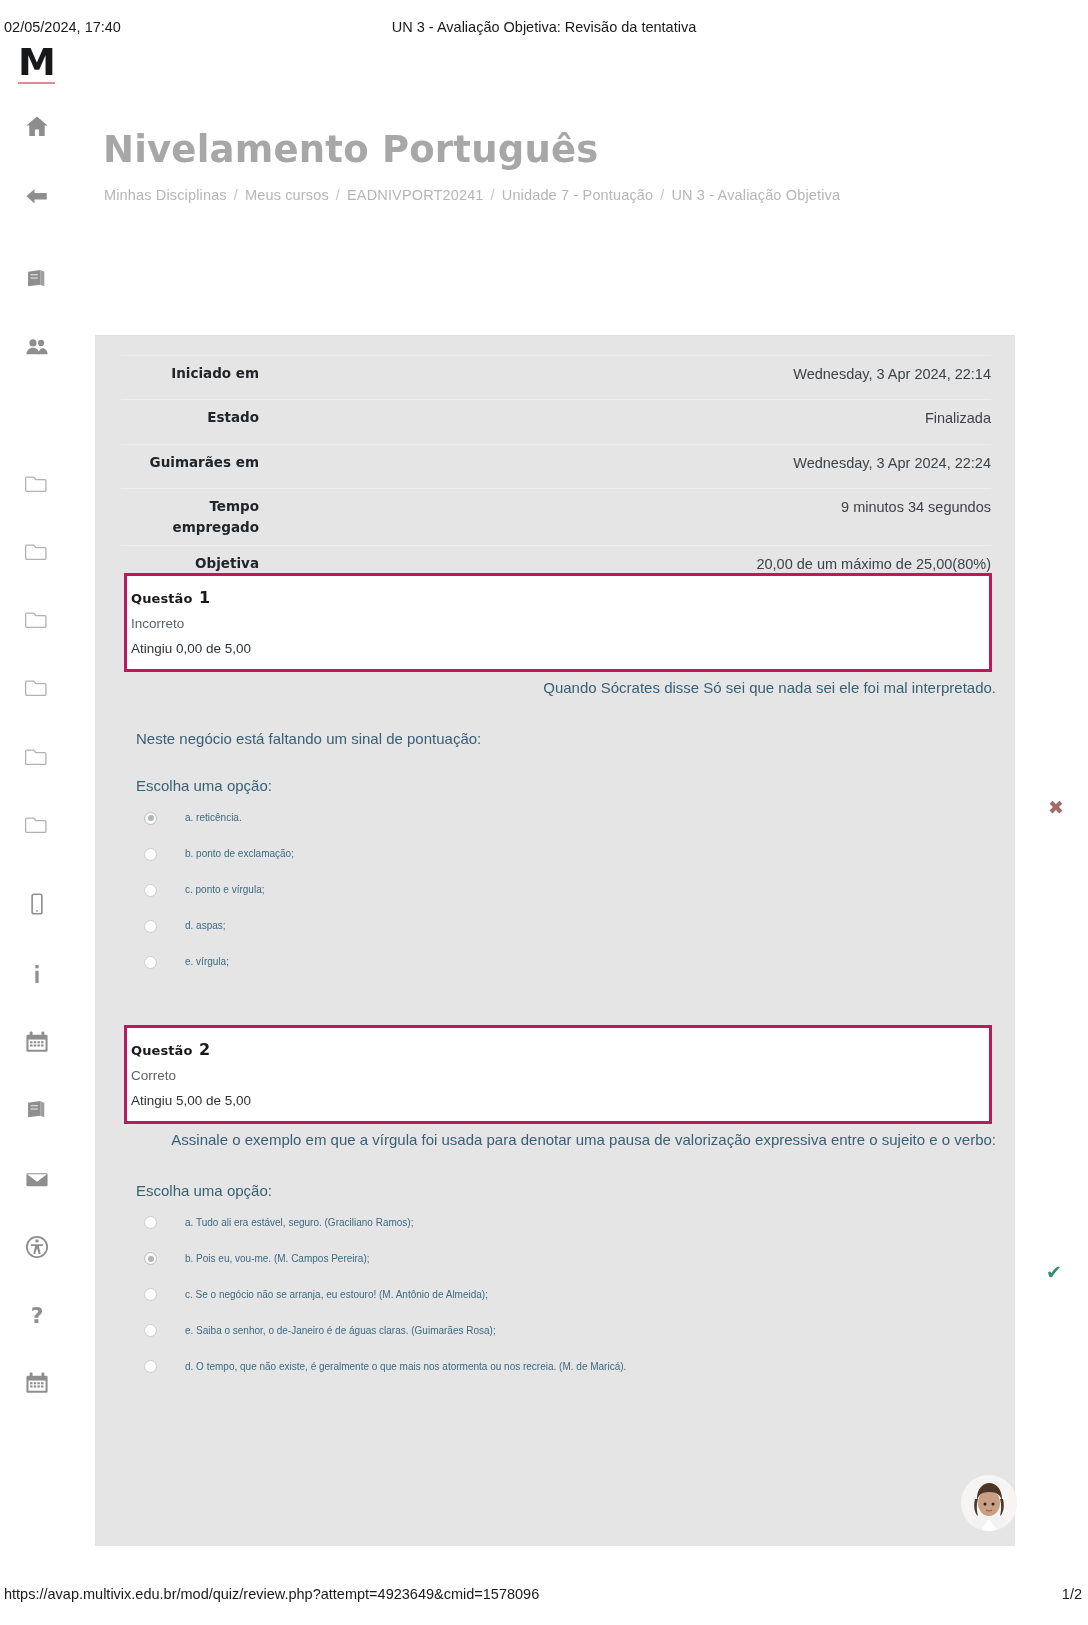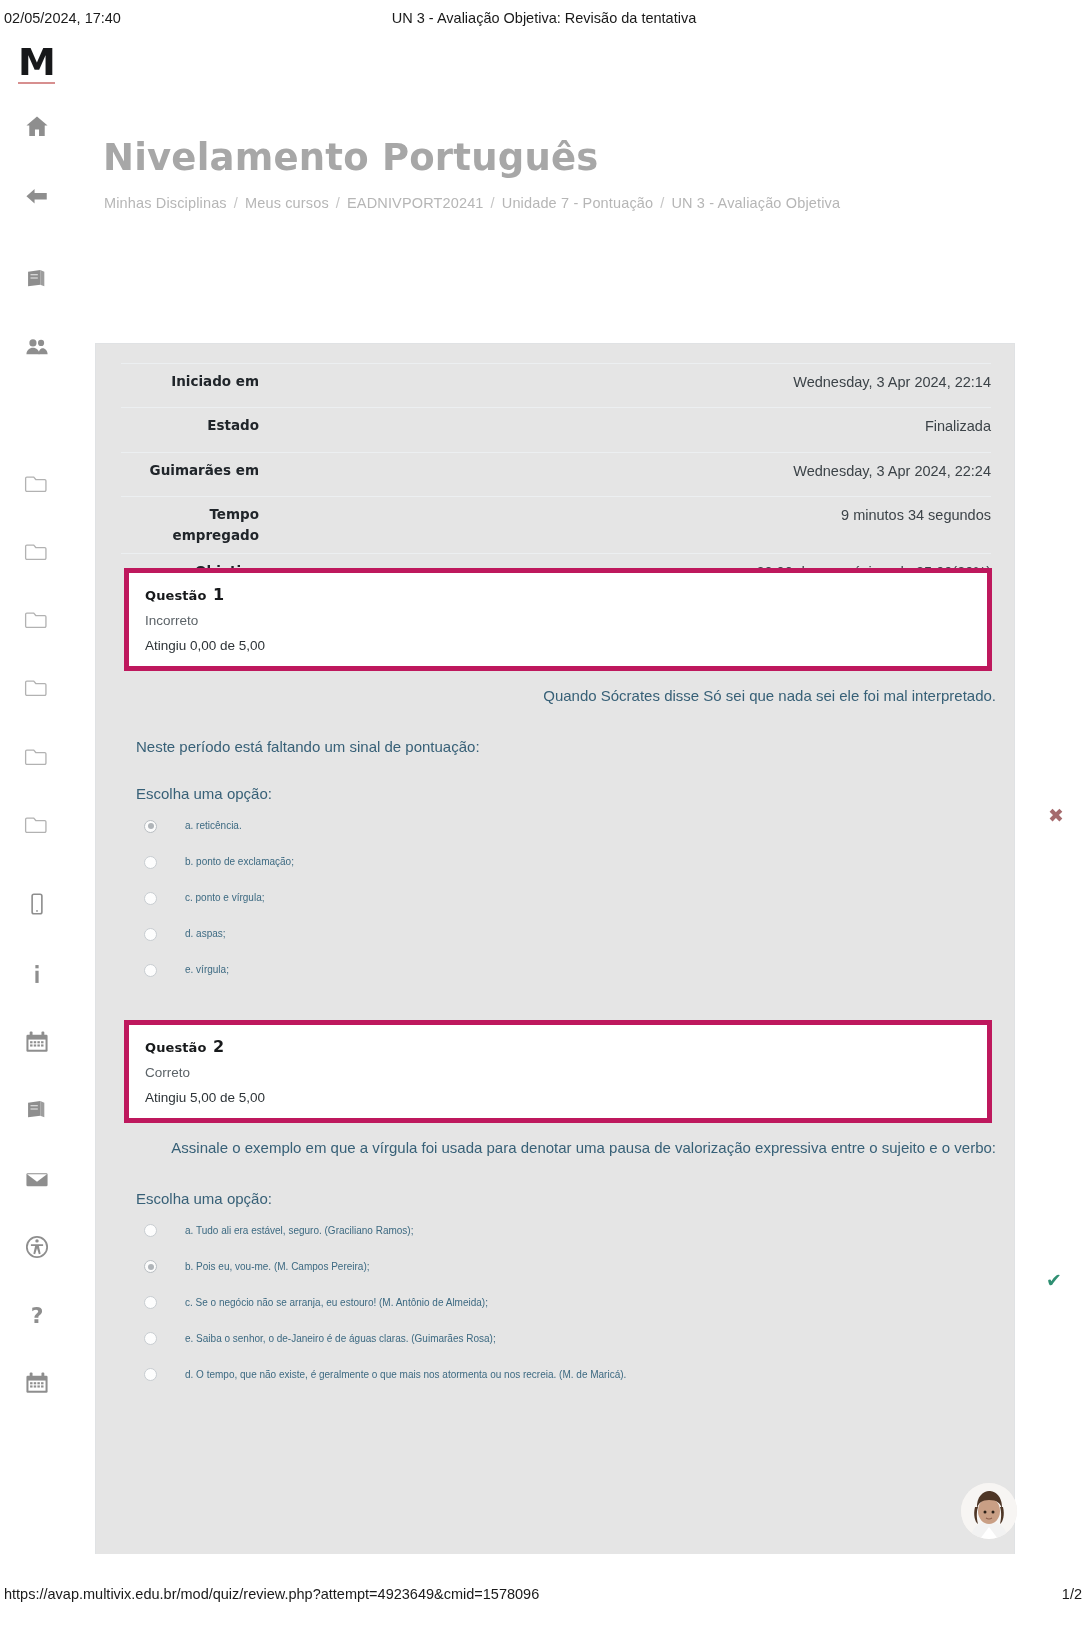--- a/index.html
+++ b/index.html
@@ -8,21 +8,21 @@
     height: 1625px;
     background: #ffffff;
     font-family: "Liberation Sans", sans-serif;
     color: #1d2125;
     overflow: hidden;
   }
 
   
   .print-header {
     position: absolute;
-    top: 3px; left: 0;
+    top: 12px; left: 0;
     width: 888px;
     height: 34px;
     display: flex;
     align-items: flex-start;
     font-size: 14.5px;
     color: #1a1a1a;
     padding-top: 7px;
   }
   .ph-left  { position: absolute; left: 4px; }
   .ph-center{ position: absolute; left: 0; width: 1088px; text-align: center; }
@@ -61,21 +61,21 @@
     display: flex;
     align-items: center;
     justify-content: center;
     color: #8e8e8e;
   }
   .rail-icon svg { display: block; }
 
   
   .canvas {
     position: absolute;
-    left: 95px; top: 48px;
+    left: 95px; top: 40px;
     width: 993px;
     height: 1506px;
   }
 
   .page-title {
     position: absolute;
     left: 8px; top: 88px;
     font-size: 37px;
     font-weight: 700;
     color: #a7a7a7;
@@ -133,23 +133,24 @@
     line-height: 1.55;
     font-weight: 400;
     margin-left: 11px;
   }
 
   
   .q-card {
     position: absolute;
     left: 28px;
     width: 868px;
-    border: 5px solid #be185d;
+    border: 3px solid #be185d;
     background: #fff;
-    padding: 12px 16px 13px 16px;
+    padding: 12px 16px 13px 4px;
+    margin-top: 13px;
   }
   .q-num {
     font-size: 13px;
     font-weight: 700;
     color: #17191b;
     font-family: "DejaVu Sans", sans-serif;
     letter-spacing: .1px;
   }
   .q-num b { font-size: 16px; font-weight: 700; margin-left: 2px; }
   .q-state {
@@ -413,21 +414,21 @@
     </table>
 
     <div id="questions-host">
         <div class="q-card" style="top: 224px;">
           <div class="q-num"><span>Questão </span><b>1</b></div>
           <div class="q-state">Incorreto</div>
           <div class="q-mark">Atingiu 0,00 de 5,00</div>
         </div>
         <div class="q-body" style="top: 341px;">
           <div class="q-text">Quando Sócrates disse Só sei que nada sei ele foi mal interpretado.</div>
-          <div class="q-prompt">Neste período está faltando um sinal de pontuação:</div>
+          <div class="q-prompt">Neste negócio está faltando um sinal de pontuação:</div>
           <div class="q-choose">Escolha uma opção:</div>
           <label class="opt">
             <span class="radio on"></span>
             <span>a. reticência.</span>
           </label>
           <label class="opt">
             <span class="radio"></span>
             <span>b. ponto de exclamação;</span>
           </label>
           <label class="opt">

